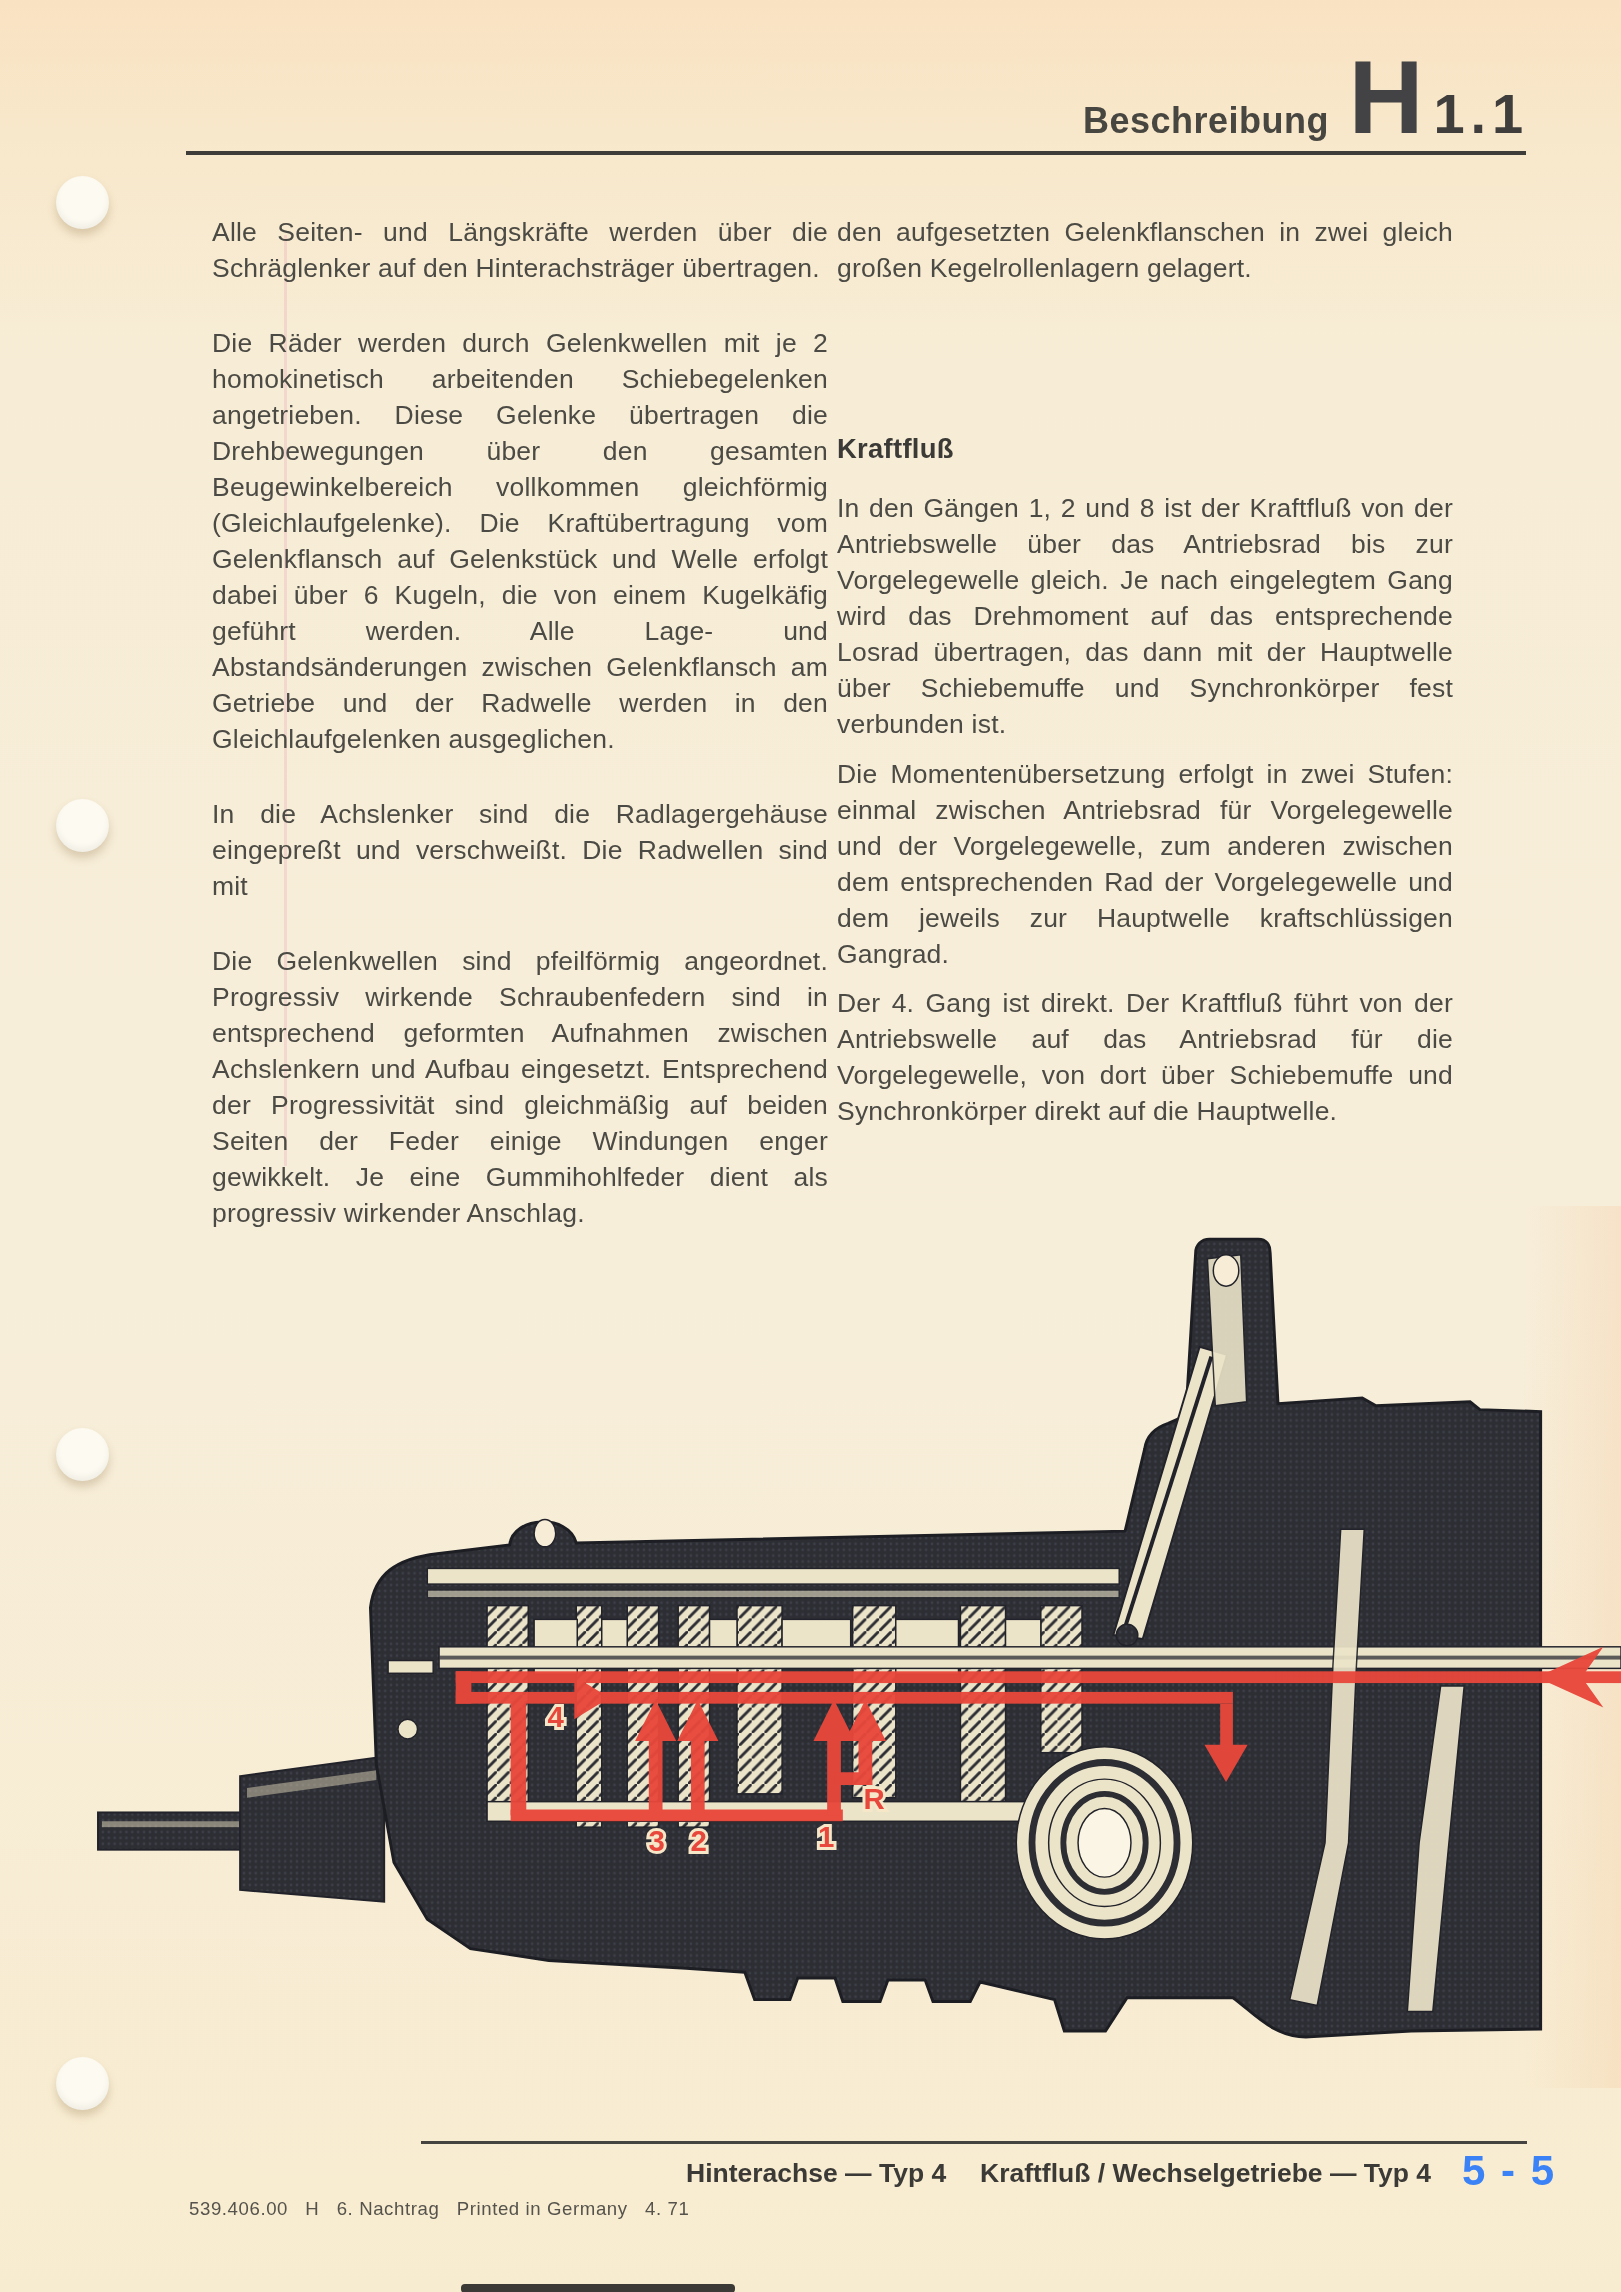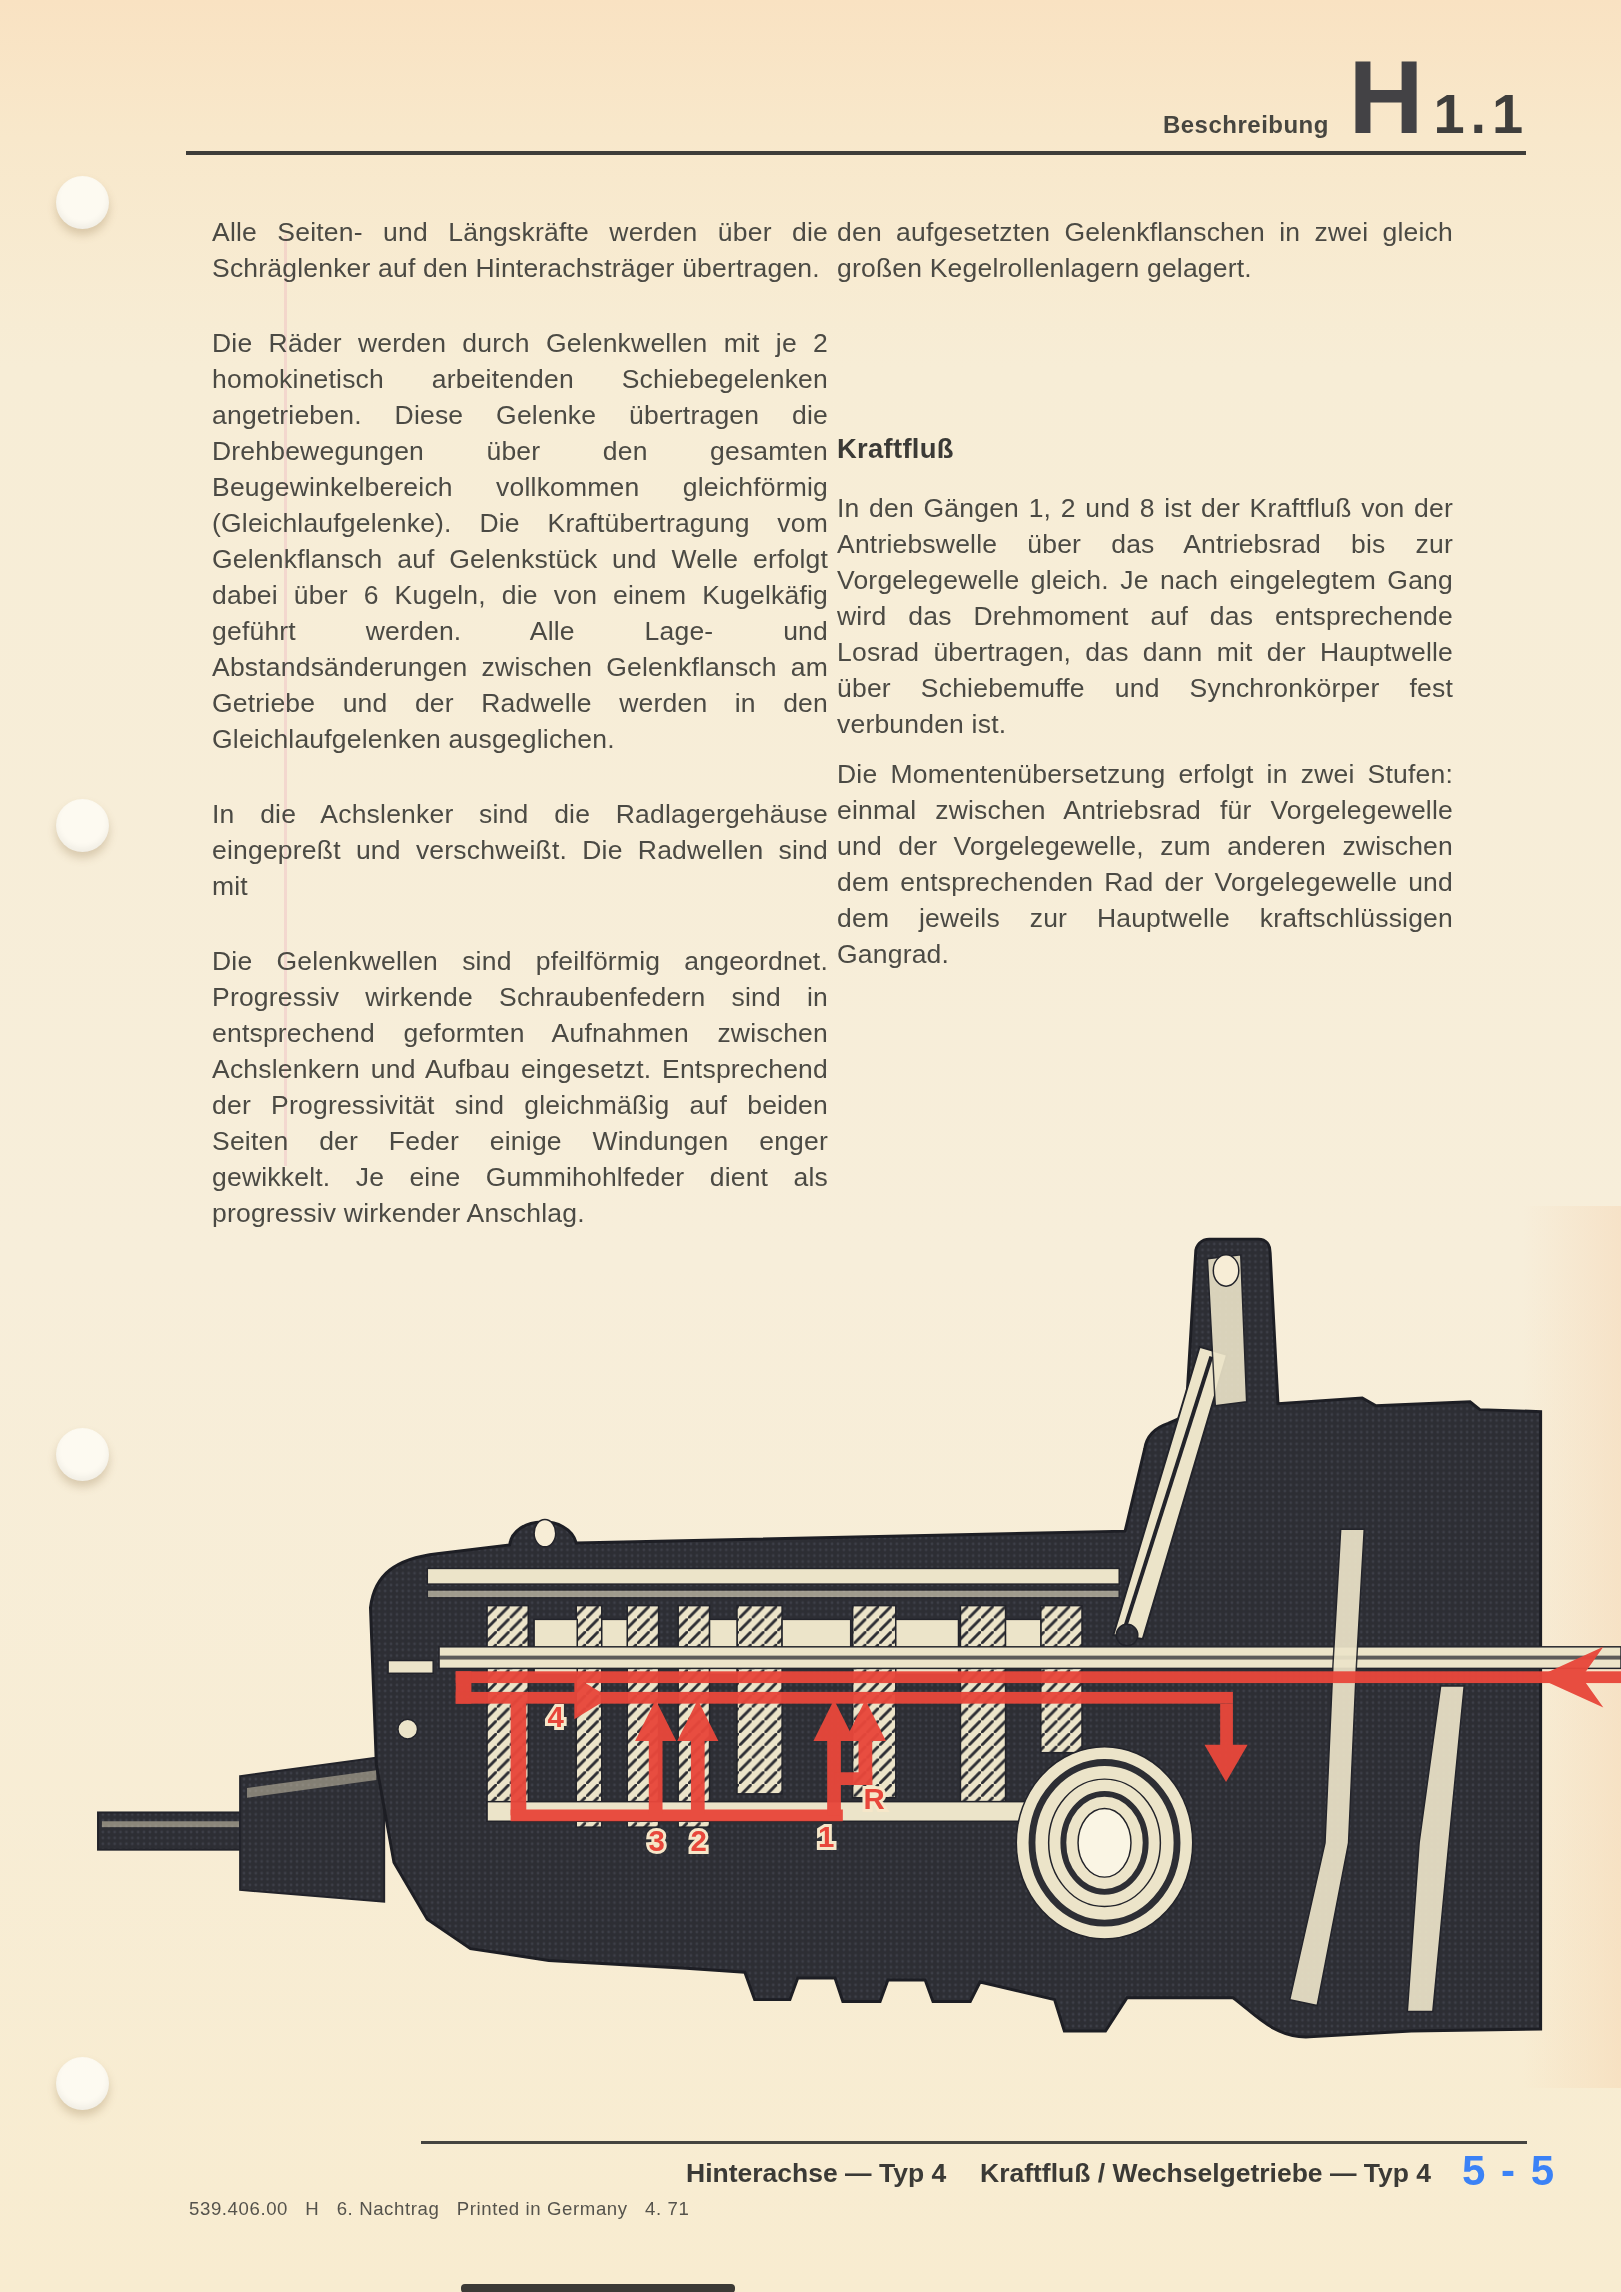--- a/index.html
+++ b/index.html
@@ -19,21 +19,21 @@
     position:absolute;left:56px;width:53px;height:53px;border-radius:50%;
     background:#fdfaf1;
     box-shadow:0 5.9px 8.8px rgba(140,110,70,.28), inset 0 -3.9px 5.9px rgba(0,0,0,.05);
   }
   .hole1{top:176px}.hole2{top:799px}.hole3{top:1428px}.hole4{top:2057px}
 
   .header{
     position:absolute;left:1059px;top:45px;width:470px;
     display:flex;justify-content:flex-end;align-items:baseline;gap:19.6px;
   }
-  .sec-label{font-weight:bold;font-size:24px;color:#474640;letter-spacing:0.5px;}
+  .sec-label{font-weight:bold;font-size:36px;color:#474640;letter-spacing:0.5px;}
   .sec-letter{font-weight:bold;font-size:104px;line-height:1;color:#434245;letter-spacing:-2px;}
   .sec-num{font-weight:bold;font-size:56px;color:#3f3e3c;letter-spacing:5.9px;margin-left:-7.8px;}
   .rule-top{position:absolute;left:186px;top:151px;width:1340px;height:3.9px;background:#3e3d39;}
 
   .col{position:absolute;top:214px;width:616px;}
   .col-left{left:184px;margin-left:28px;}
   .col-right{left:837px;}
   .col p{
     margin:0 0 39px 0;text-align:justify;
     font-size:26.5px;line-height:36px;color:var(--text-gray);
@@ -83,20 +83,21 @@
   <p>Die Räder werden durch Gelenkwellen mit je 2 homokinetisch arbeitenden Schiebegelenken angetrieben. Diese Gelenke übertragen die Drehbewegungen über den gesamten Beugewinkelbereich vollkommen gleichförmig (Gleichlaufgelenke). Die Kraftübertragung vom Gelenkflansch auf Gelenkstück und Welle erfolgt dabei über 6 Kugeln, die von einem Kugelkäfig geführt werden. Alle Lage- und Abstandsänderungen zwischen Gelenkflansch am Getriebe und der Radwelle werden in den Gleichlaufgelenken ausgeglichen.</p>
   <p>In die Achslenker sind die Radlagergehäuse eingepreßt und verschweißt. Die Radwellen sind mit</p>
   <p>Die Gelenkwellen sind pfeilförmig angeordnet. Progressiv wirkende Schraubenfedern sind in entsprechend geformten Aufnahmen zwischen Achslenkern und Aufbau eingesetzt. Entsprechend der Progressivität sind gleichmäßig auf beiden Seiten der Feder einige Windungen enger gewikkelt. Je eine Gummihohlfeder dient als progressiv wirkender Anschlag.</p>
 </div>
 
 <div class="col col-right">
   <p class="rp-intro">den aufgesetzten Gelenkflanschen in zwei gleich großen Kegelrollenlagern gelagert.</p>
   <h3>Kraftfluß</h3>
   <p class="rp">In den Gängen 1, 2 und 8 ist der Kraftfluß von der Antriebswelle über das Antriebsrad bis zur Vorgelegewelle gleich. Je nach eingelegtem Gang wird das Drehmoment auf das entsprechende Losrad übertragen, das dann mit der Hauptwelle über Schiebemuffe und Synchronkörper fest verbunden ist.</p>
   <p class="rp">Die Momentenübersetzung erfolgt in zwei Stufen: einmal zwischen Antriebsrad für Vorgelegewelle und der Vorgelegewelle, zum anderen zwischen dem entsprechenden Rad der Vorgelegewelle und dem jeweils zur Hauptwelle kraftschlüssigen Gangrad.</p>
+  <p class="rp">Der 4. Gang ist direkt. Der Kraftfluß führt von der Antriebswelle auf das Antriebsrad für die Vorgelegewelle, von dort über Schiebemuffe und Synchronkörper direkt auf die Hauptwelle.</p>
 </div>
 
 <svg class="diagram" width="1621" height="2293" viewBox="0 0 1654 2339" xmlns="http://www.w3.org/2000/svg">
   <defs>
     <pattern id="ht" width="6" height="6" patternUnits="userSpaceOnUse">
       <rect width="6" height="6" fill="#2d2e34"></rect>
       <circle cx="3" cy="3" r="1.4" fill="#3d3f48"></circle>
     </pattern>
     <pattern id="hatch" width="13" height="13" patternUnits="userSpaceOnUse">
       <rect width="13" height="13" fill="#ece4c9"></rect>

